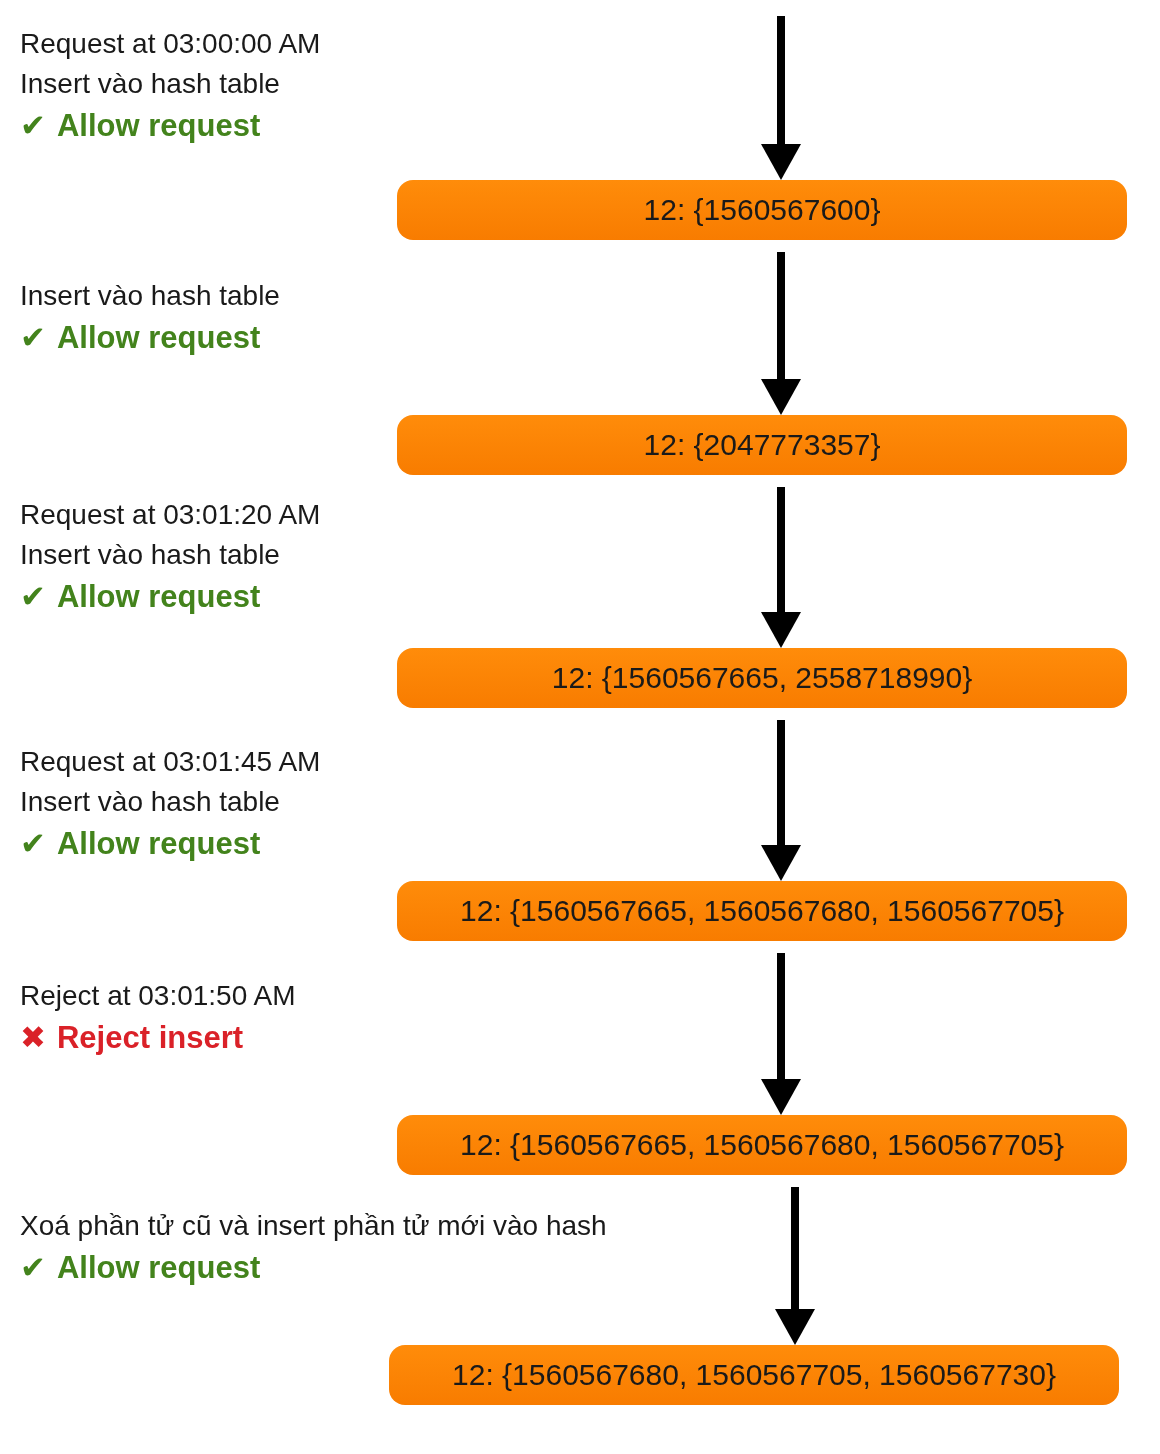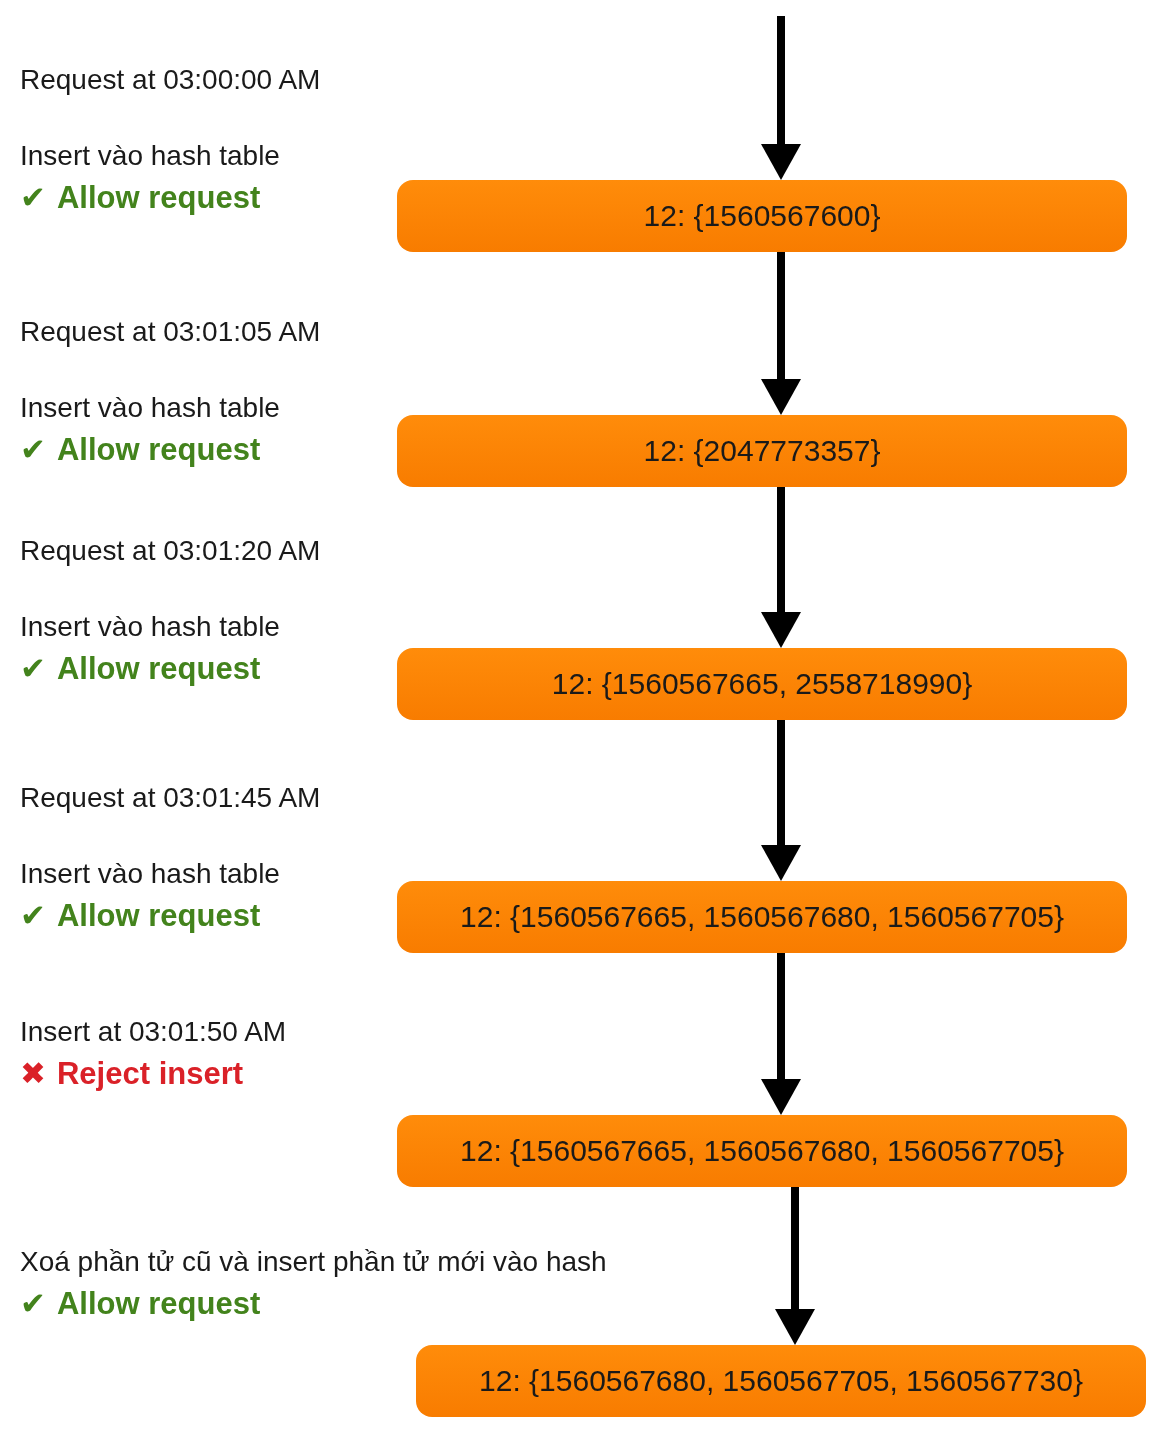--- a/index.html
+++ b/index.html
@@ -8,30 +8,29 @@
     background:#ffffff;
     font-family:"Liberation Sans","DejaVu Sans",sans-serif;
     position:relative;
     overflow:hidden;
   }
   .note { position:absolute; left:20px; }
   .note-line {
     font-size:28px; line-height:40px;
     color:var(--note-text,#1a1a1a);
     white-space:nowrap;
-    margin-top:36px;
   }
   .decision {
     font-size:31px; font-weight:bold; line-height:44px;
     display:flex; align-items:center; gap:11px; white-space:nowrap;
   }
   .decision.allow  { color:var(--allow-green,#43831c); }
   .decision.reject { color:var(--reject-red,#da2128); }
   .hash-box {
-    position:absolute; width:730px; height:72px;
+    position:absolute; width:730px; height:60px;
     border-radius:16px;
     background:linear-gradient(180deg, var(--box-top,#ff8c0a), var(--box-bottom,#f87c00));
     display:flex; align-items:center; justify-content:center;
     font-size:30px; color:var(--box-text,#1a1a1a);
     white-space:nowrap;
   }
   .arrow { position:absolute; width:40px; }
   .arrow .stem {
     position:absolute; left:16px; top:0; width:8px;
     height:calc(100% - 30px);
@@ -57,21 +56,20 @@
 </div>
 <div class="arrow" style="left:761px;top:16px;height:164px">
   <div class="stem"></div>
   <div class="head"></div>
 </div>
 <div class="hash-box" style="left:397px;top:180px">
   <span>12: {1560567600}</span>
 </div>
 
 <div class="note" style="top:276px">
-  <div class="note-line">Request at 03:01:05 AM</div>
   <div class="note-line">Insert vào hash table</div>
   <div class="decision allow">
     <span>✔</span>
     <span>Allow request</span>
   </div>
 </div>
 <div class="arrow" style="left:761px;top:252px;height:163px">
   <div class="stem"></div>
   <div class="head"></div>
 </div>
@@ -105,21 +103,21 @@
 </div>
 <div class="arrow" style="left:761px;top:720px;height:161px">
   <div class="stem"></div>
   <div class="head"></div>
 </div>
 <div class="hash-box" style="left:397px;top:881px">
   <span>12: {1560567665, 1560567680, 1560567705}</span>
 </div>
 
 <div class="note" style="top:976px">
-  <div class="note-line">Insert at 03:01:50 AM</div>
+  <div class="note-line">Reject at 03:01:50 AM</div>
   <div class="decision reject">
     <span>✖</span>
     <span>Reject insert</span>
   </div>
 </div>
 <div class="arrow" style="left:761px;top:953px;height:162px">
   <div class="stem"></div>
   <div class="head"></div>
 </div>
 <div class="hash-box" style="left:397px;top:1115px">
@@ -130,15 +128,15 @@
   <div class="note-line">Xoá phần tử cũ và insert phần tử mới vào hash</div>
   <div class="decision allow">
     <span>✔</span>
     <span>Allow request</span>
   </div>
 </div>
 <div class="arrow" style="left:775px;top:1187px;height:158px">
   <div class="stem"></div>
   <div class="head"></div>
 </div>
-<div class="hash-box" style="left:416px;top:1345px">
+<div class="hash-box" style="left:389px;top:1345px">
   <span>12: {1560567680, 1560567705, 1560567730}</span>
 </div>
 
 </body></html>

